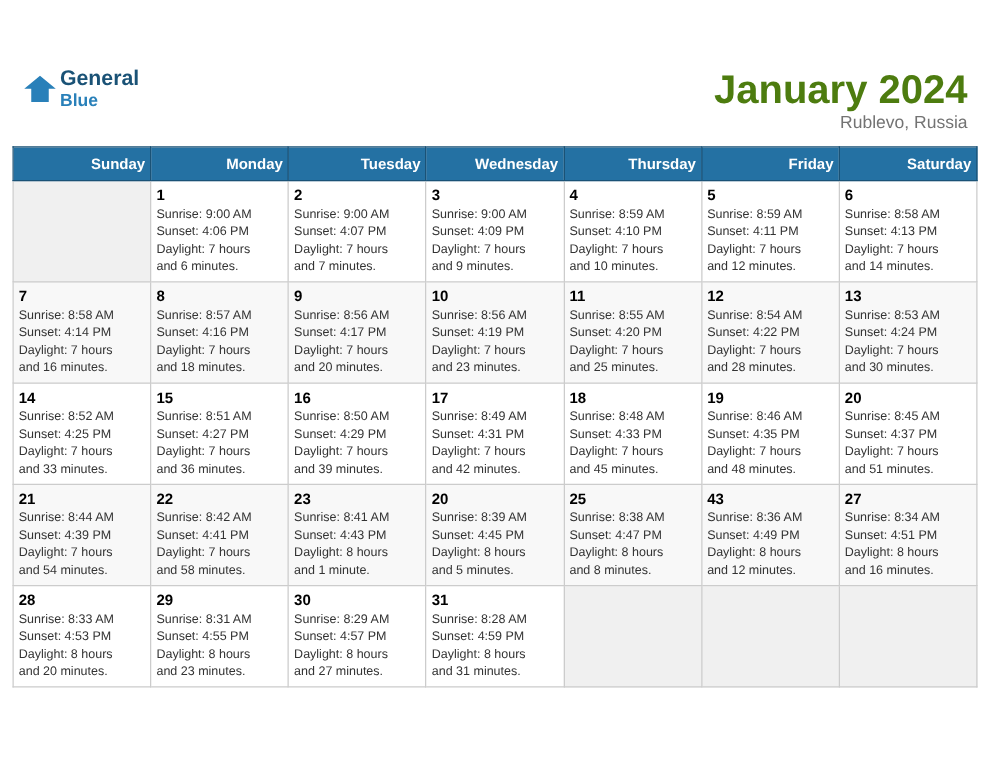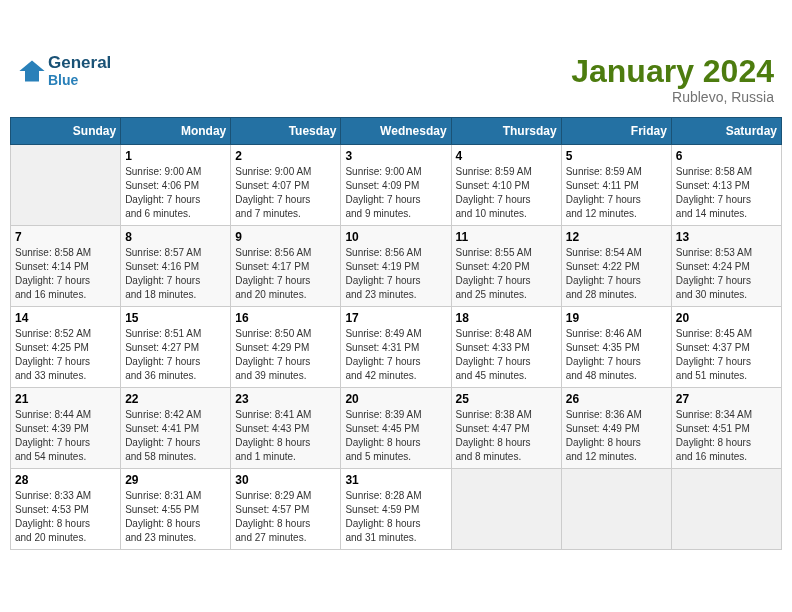--- a/index.html
+++ b/index.html
@@ -216,21 +216,21 @@
         </td>
         <td>
           <span class="day-num">20</span>
           <div class="day-info">Sunrise: 8:39 AM<br>Sunset: 4:45 PM<br>Daylight: 8 hours<br>and 5 minutes.</div>
         </td>
         <td>
           <span class="day-num">25</span>
           <div class="day-info">Sunrise: 8:38 AM<br>Sunset: 4:47 PM<br>Daylight: 8 hours<br>and 8 minutes.</div>
         </td>
         <td>
-          <span class="day-num">26</span>
+          <span class="day-num">43</span>
           <div class="day-info">Sunrise: 8:36 AM<br>Sunset: 4:49 PM<br>Daylight: 8 hours<br>and 12 minutes.</div>
         </td>
         <td>
           <span class="day-num">27</span>
           <div class="day-info">Sunrise: 8:34 AM<br>Sunset: 4:51 PM<br>Daylight: 8 hours<br>and 16 minutes.</div>
         </td>
       </tr>
       <tr>
         <td>
           <span class="day-num">28</span>

